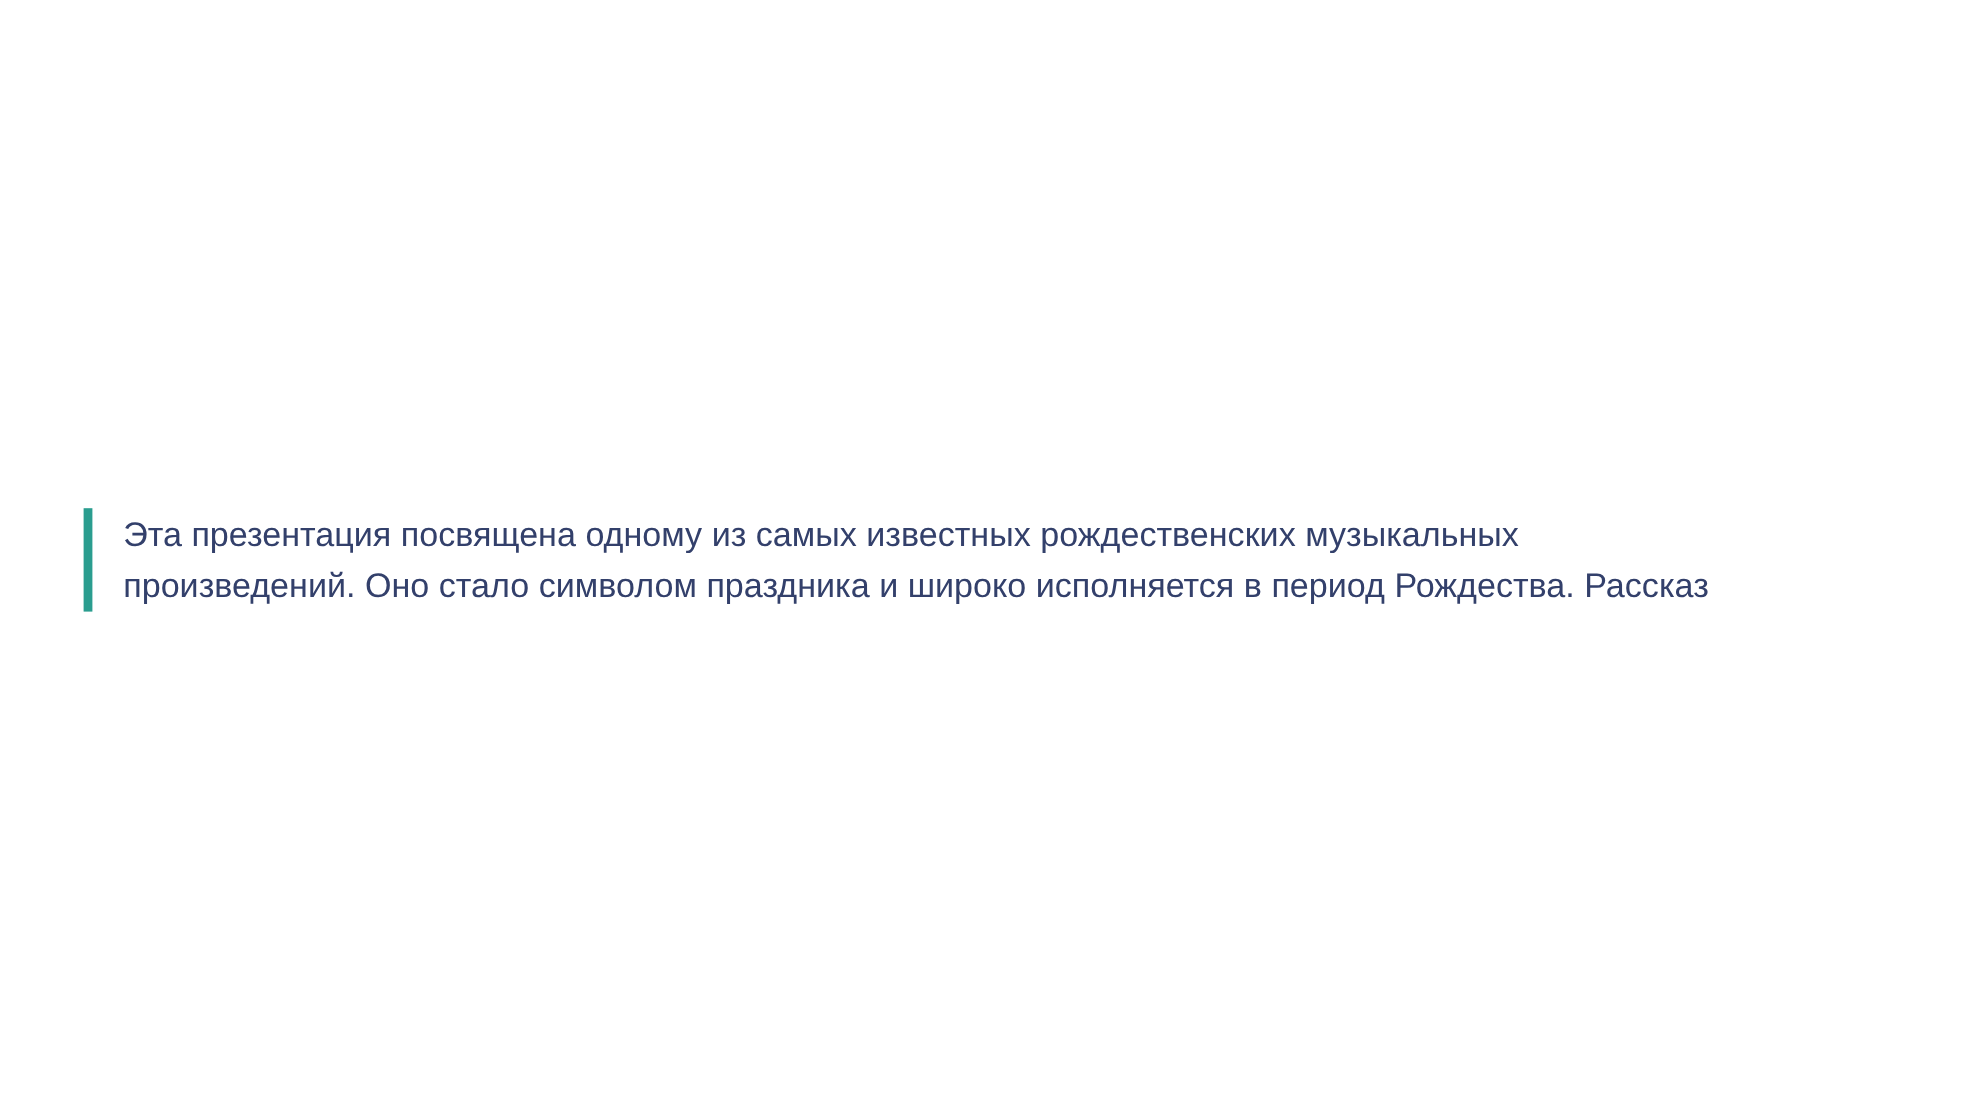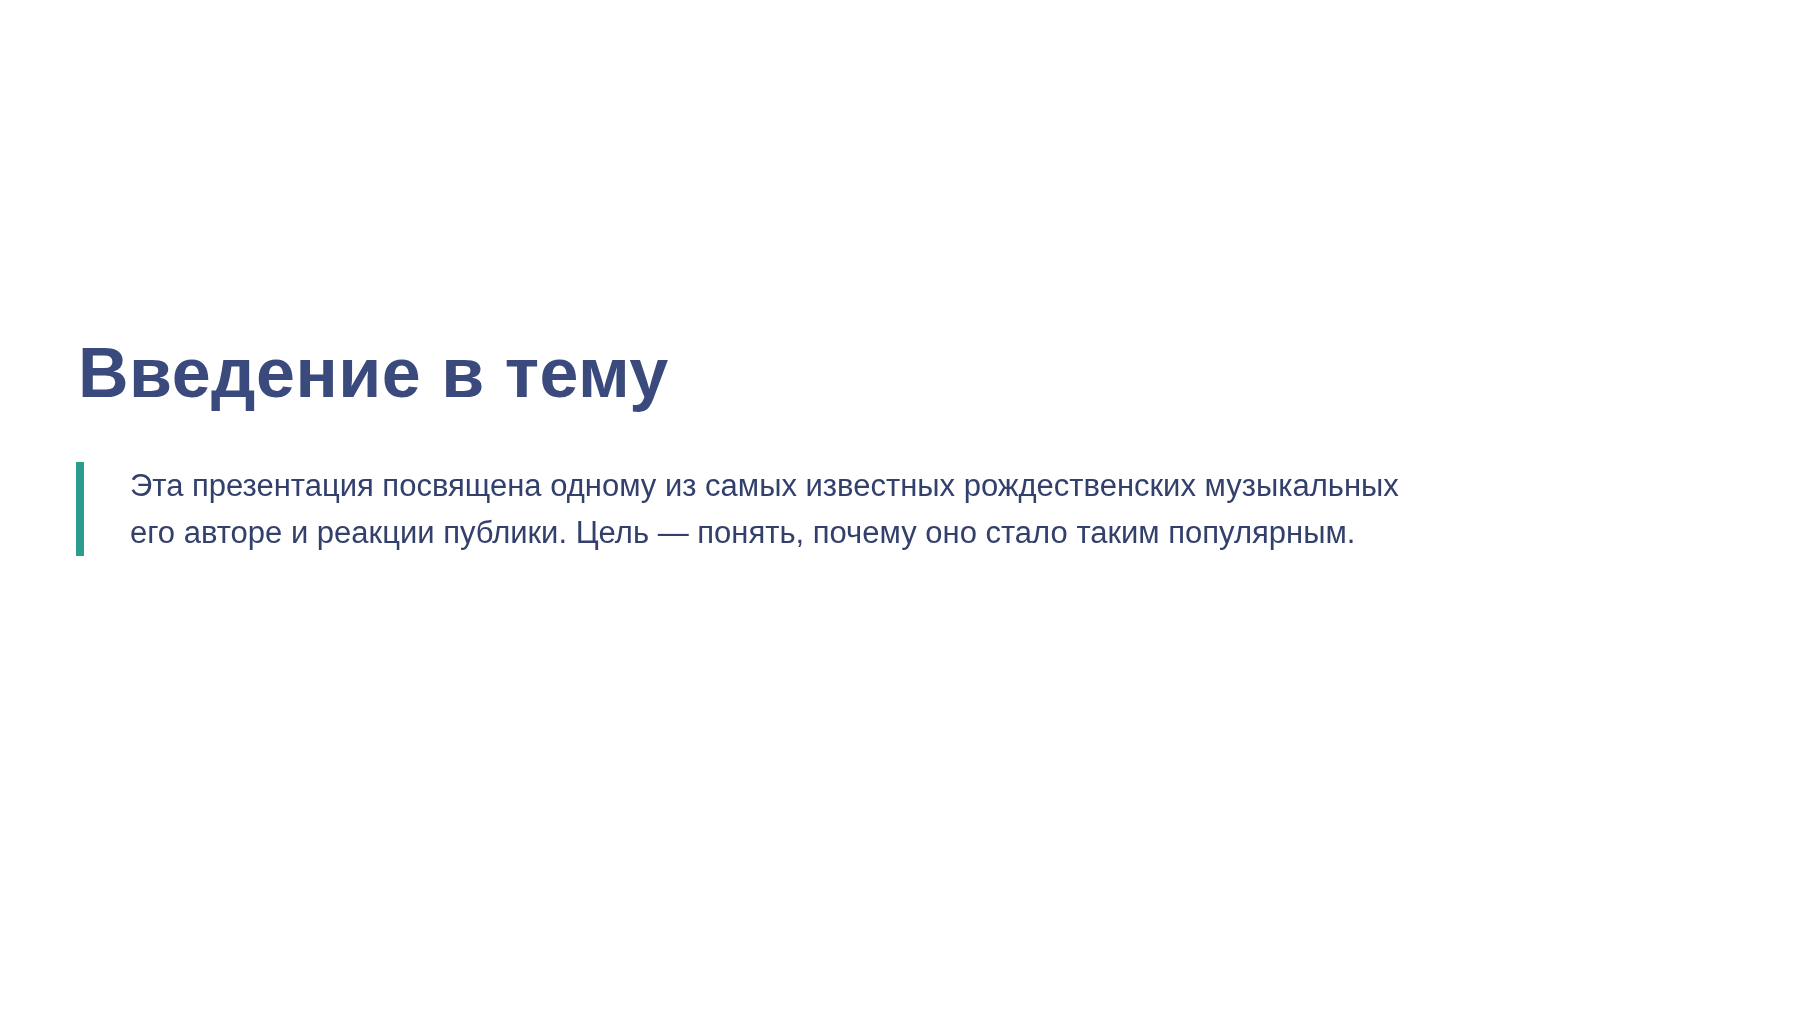--- a/index.html
+++ b/index.html
@@ -34,36 +34,35 @@
     display: flex;
     align-items: stretch;
   }
   .accent-bar {
     width: 8px;
     background: #2a9d8f;
     flex: 0 0 8px;
   }
   .intro-paragraph {
     margin: 0;
-    padding-left: 46px;
+    padding-left: 28px;
     color: #33406b;
     font-size: 31px;
   }
   .intro-line {
     height: 47px;
     line-height: 47px;
     white-space: nowrap;
   }
 </style>
 </head>
 <body>
 
 <div class="slide">
-  <h1 class="slide-title">Введение в тему</h1>
 
   <div class="intro-block">
     <div class="accent-bar"></div>
     <div class="intro-paragraph">
       <div class="intro-line">Эта презентация посвящена одному из самых известных рождественских музыкальных</div>
-      <div class="intro-line">его авторе и реакции публики. Цель — понять, почему оно стало таким популярным.</div>
+      <div class="intro-line">произведений. Оно стало символом праздника и широко исполняется в период Рождества. Рассказ</div>
     </div>
   </div>
 </div>
 
 </body></html>

